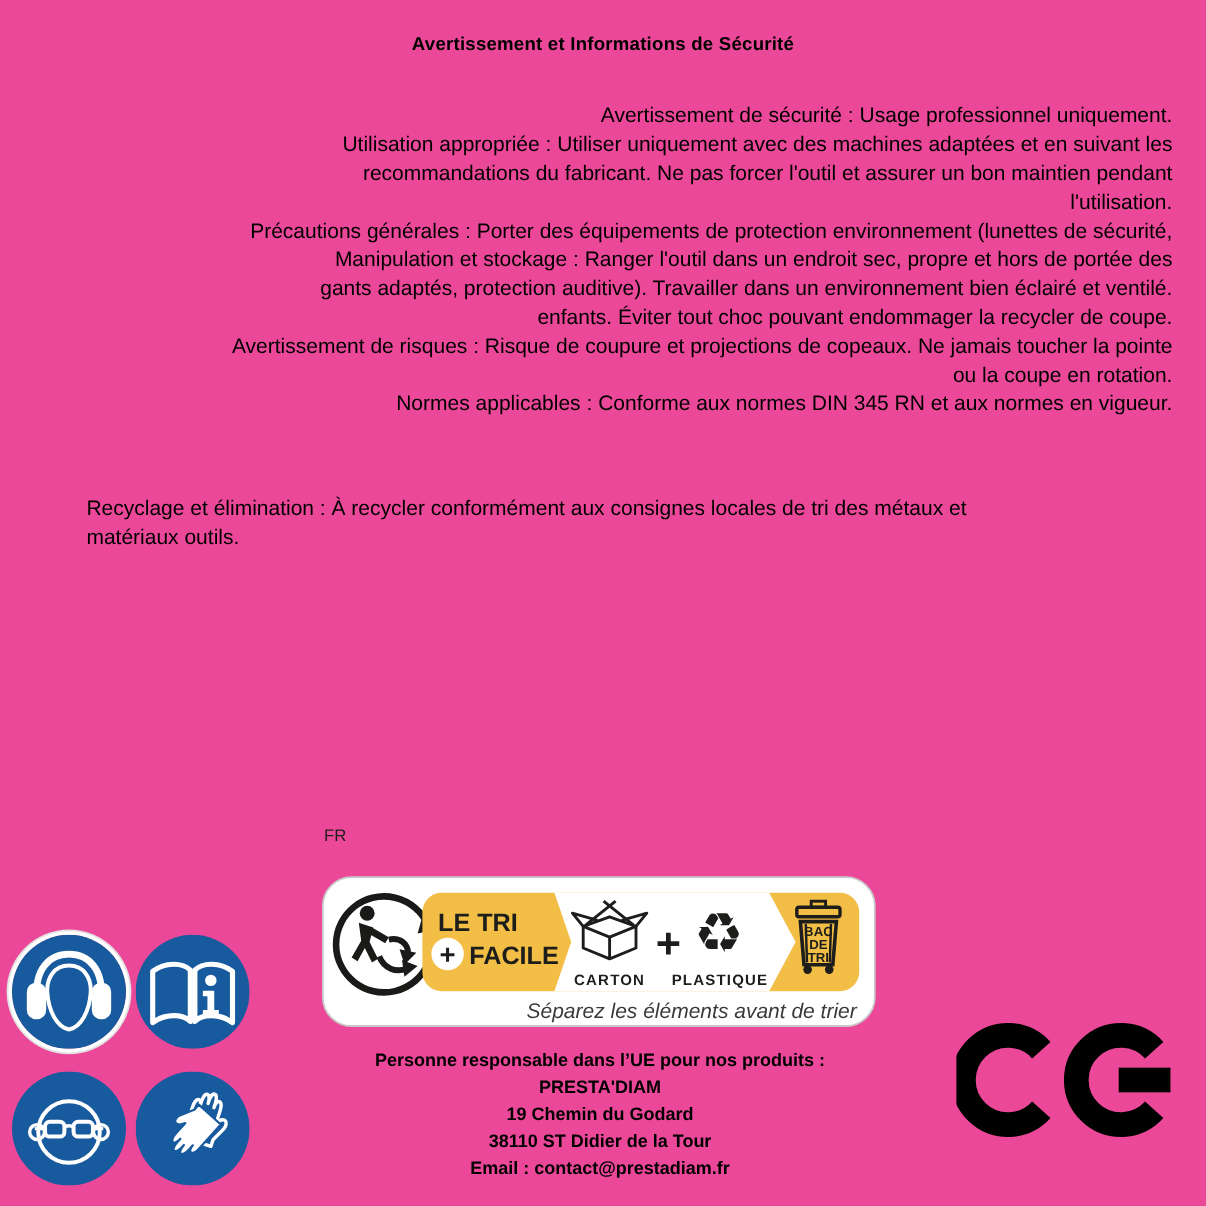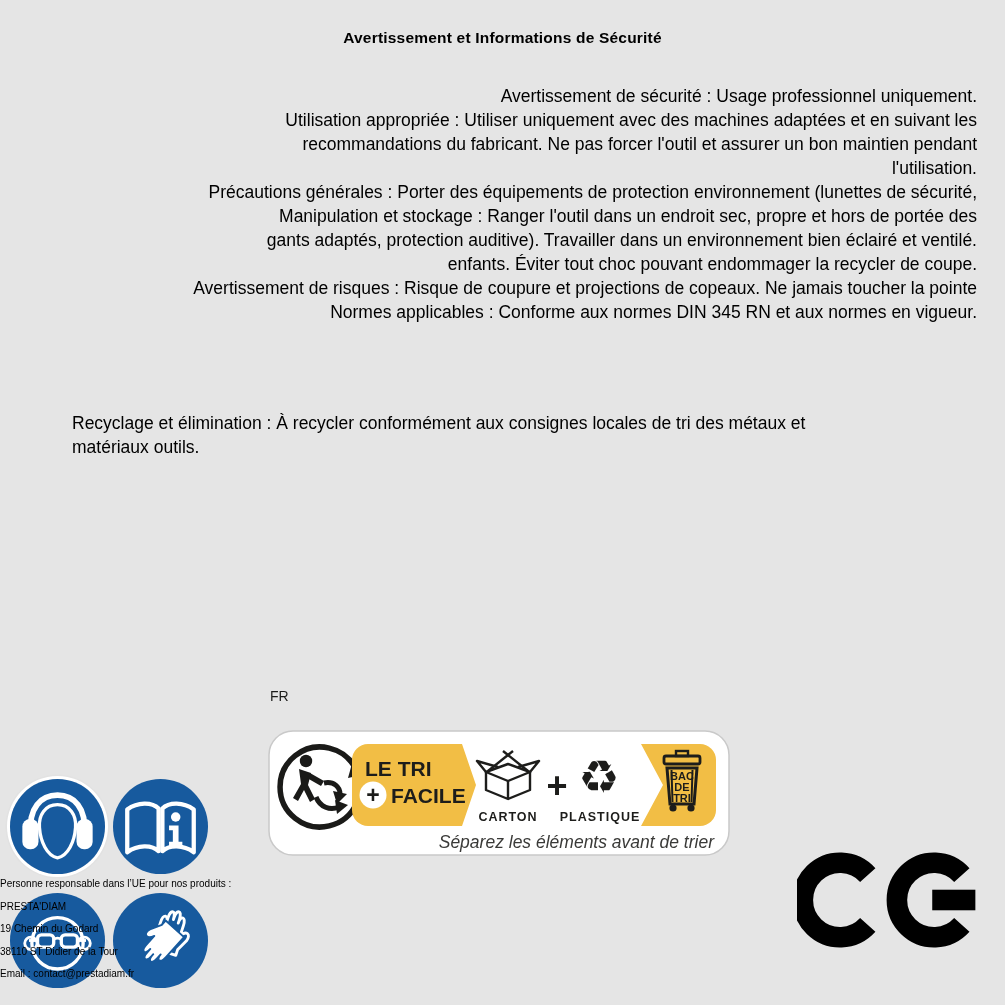--- a/index.html
+++ b/index.html
@@ -1,17 +1,17 @@
 <!DOCTYPE html>
 <html><head>
 <meta charset="utf-8">
 <style>
   html,body{margin:0;padding:0;background:#fff;}
   .page{
-    position:relative;width:1005px;height:1005px;background:#e5e5e5;overflow:hidden;
+    position:relative;width:1005px;height:1005px;background:#ec4899;overflow:hidden;
     font-family:"Liberation Sans","DejaVu Sans",sans-serif;color:#000;
   }
   .doc-title{
     position:absolute;left:0;top:29px;width:100%;text-align:center;
     font-size:15.5px;font-weight:bold;letter-spacing:.2px;
   }
   .body-block{position:absolute;left:72px;width:905px;font-size:17.5px;line-height:24px;}
   .safety-block{top:84px;text-align:right;}
   .recycling-block{top:399px;margin-top:12px;}
   .body-line{white-space:pre;}
@@ -20,42 +20,43 @@
     display:grid;grid-template-columns:95px 95px;gap:19px 8px;
   }
   .picto{width:95px;height:95px;display:block;}
   .picto-wrap{width:95px;height:95px;border-radius:50%;}
   .picto-wrap.ring{box-shadow:0 0 0 3px #fff,0 0 0 4.5px #e2e2e2;}
   .infotri-fr{
     position:absolute;left:270px;top:688px;font-size:14px;font-weight:normal;color:#1d1d1b;
   }
   .infotri-box{position:absolute;left:268px;top:730px;}
   .address{
-    position:absolute;left:0;top:873px;width:1000px;text-align:left;
-    font-size:10px;line-height:22.5px;font-weight:normal;
+    position:absolute;left:0;top:873px;width:1000px;text-align:center;
+    font-size:15px;line-height:22.5px;font-weight:bold;
   }
   .ce-mark{position:absolute;left:797px;top:851px;}
 </style>
 </head>
 <body>
 
 <div class="page">
 
   <div class="doc-title">Avertissement et Informations de Sécurité</div>
 
   <div class="body-block safety-block">
     <div class="body-line">Avertissement de sécurité : Usage professionnel uniquement.</div>
     <div class="body-line">Utilisation appropriée : Utiliser uniquement avec des machines adaptées et en suivant les</div>
     <div class="body-line">recommandations du fabricant. Ne pas forcer l'outil et assurer un bon maintien pendant</div>
     <div class="body-line">l'utilisation.</div>
     <div class="body-line">Précautions générales : Porter des équipements de protection environnement (lunettes de sécurité,</div>
     <div class="body-line">Manipulation et stockage : Ranger l'outil dans un endroit sec, propre et hors de portée des</div>
     <div class="body-line">gants adaptés, protection auditive). Travailler dans un environnement bien éclairé et ventilé.</div>
     <div class="body-line">enfants. Éviter tout choc pouvant endommager la recycler de coupe.</div>
     <div class="body-line">Avertissement de risques : Risque de coupure et projections de copeaux. Ne jamais toucher la pointe</div>
+    <div class="body-line">ou la coupe en rotation.</div>
     <div class="body-line">Normes applicables : Conforme aux normes DIN 345 RN et aux normes en vigueur.</div>
   </div>
 
   <div class="body-block recycling-block">
     <div class="body-line">Recyclage et élimination : À recycler conformément aux consignes locales de tri des métaux et</div>
     <div class="body-line">matériaux outils.</div>
   </div>
 
   <div class="pictos">
 

